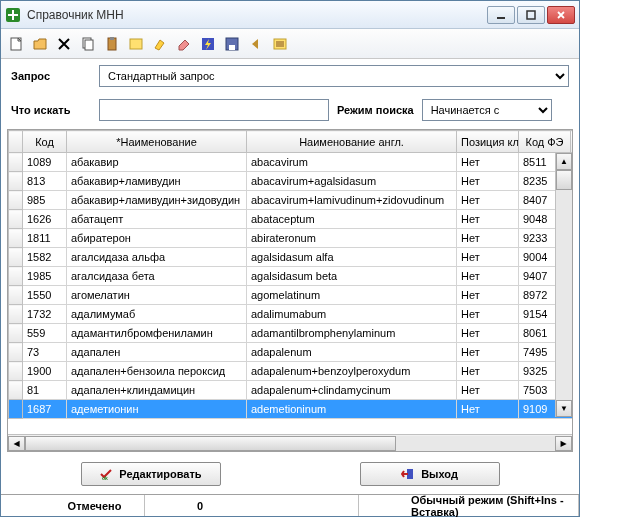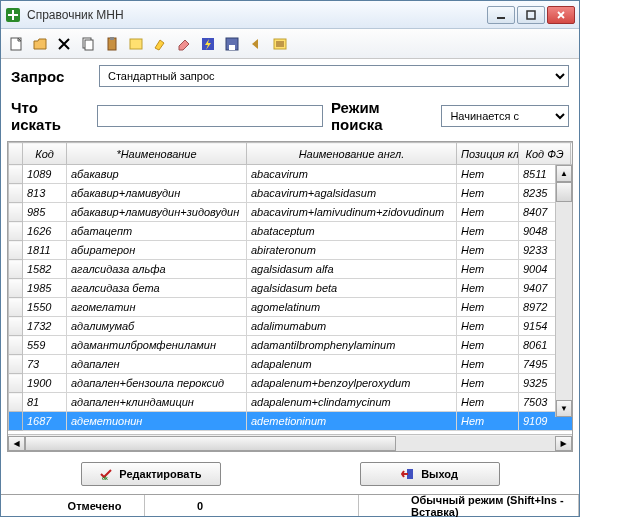--- a/index.html
+++ b/index.html
@@ -11,28 +11,28 @@
 .titlebar .icon { width: 16px; height: 16px; margin-right: 6px; }
 .titlebar .title { flex: 1; color: #333; font-size: 12px; }
 .win-btns { display: flex; gap: 2px; }
 .win-btn { width: 28px; height: 18px; border: 1px solid #8a9fb5; border-radius: 2px; background: linear-gradient(to bottom, #f5f9fd, #d8e4f0); display: flex; align-items: center; justify-content: center; font-size: 10px; cursor: pointer; }
 .win-btn.close { background: linear-gradient(to bottom, #f08582, #d44a45); border-color: #a03030; color: #fff; }
 
 .toolbar { height: 30px; background: linear-gradient(to bottom, #fdfdfd, #eef1f5); border-bottom: 1px solid #c8c8c8; display: flex; align-items: center; padding: 0 6px; gap: 6px; }
 .tbtn { width: 18px; height: 18px; cursor: pointer; display: flex; align-items: center; justify-content: center; }
 
 .form-row { display: flex; align-items: center; padding: 6px 10px; gap: 8px; }
-.form-row label { font-weight: bold; font-size: 15px; }
+.form-row label { font-weight: bold; font-size: 11px; }
 .form-row .flex { flex: 1; }
 select, input[type=text] { font-family: inherit; font-size: 11px; padding: 2px 4px; border: 1px solid #7a8ca0; background: #fff; height: 22px; }
 select { background: #fff; }
 
 .grid-wrap { flex: 1; margin: 2px 6px; border: 1px solid #a0a0a0; overflow: hidden; display: flex; flex-direction: column; background: #fff; position: relative; }
 .grid-inner { flex: 1; overflow: hidden; position: relative; }
-table { border-collapse: collapse; width: 100%; table-layout: fixed; font-style: italic; }
+table { border-collapse: collapse; width: 100%; table-layout: fixed; }
 th { background: linear-gradient(to bottom, #fdfdfd, #e8e8e8); border: 1px solid #c0c0c0; padding: 3px 4px; font-weight: normal; font-size: 11px; text-align: center; height: 22px; overflow: hidden; white-space: nowrap; }
 td { border: 1px solid #d4d4d4; padding: 2px 4px; font-size: 11px; height: 19px; overflow: hidden; white-space: nowrap; text-overflow: clip; }
 tr.selected td { background: #3399ff; color: #fff; }
 .row-hdr { width: 14px; background: linear-gradient(to bottom, #fdfdfd, #e8e8e8); border: 1px solid #c0c0c0; }
 
 .hscroll { height: 17px; background: #f0f0f0; border-top: 1px solid #c0c0c0; display: flex; align-items: center; }
 .harrow { width: 17px; height: 15px; background: linear-gradient(to bottom, #f8f8f8, #dcdcdc); border: 1px solid #a0a0a0; display: flex; align-items: center; justify-content: center; font-size: 8px; cursor: pointer; }
 .htrack { flex: 1; height: 15px; background: #e8e8e8; position: relative; }
 .hthumb { position: absolute; left: 0; width: 70%; height: 100%; background: linear-gradient(to bottom, #f8f8f8, #d8d8d8); border: 1px solid #a0a0a0; }
 

